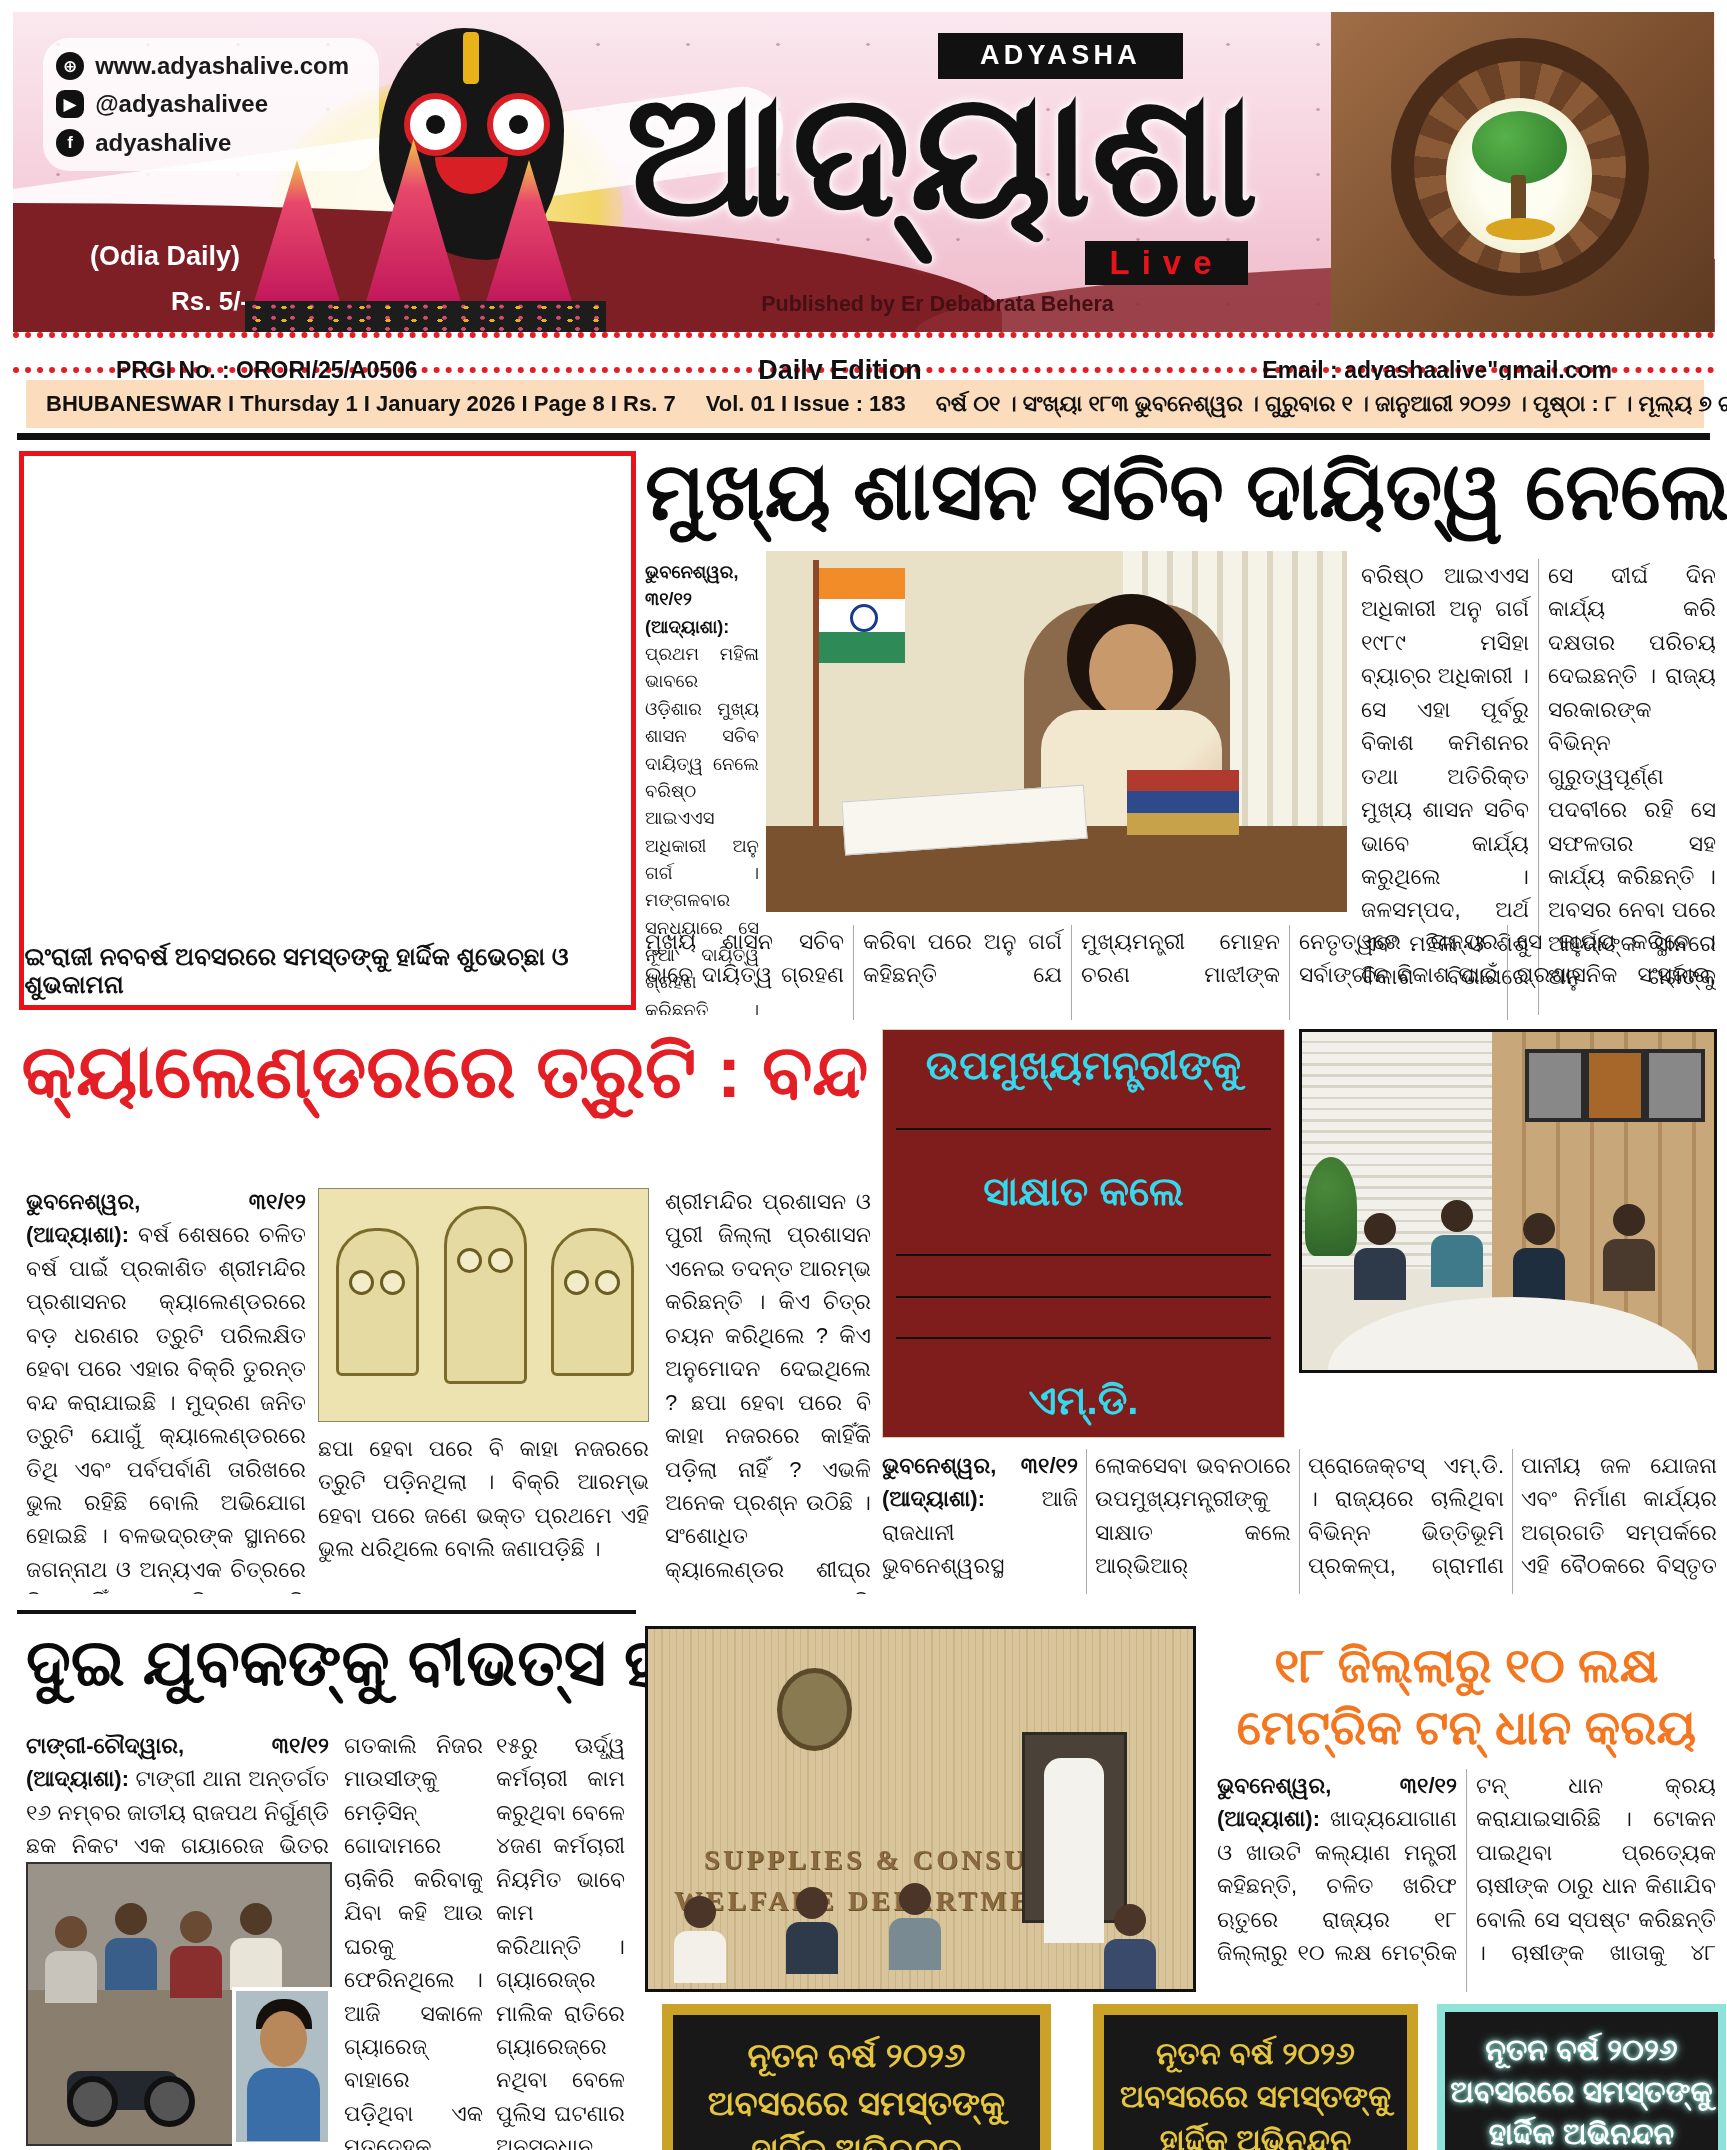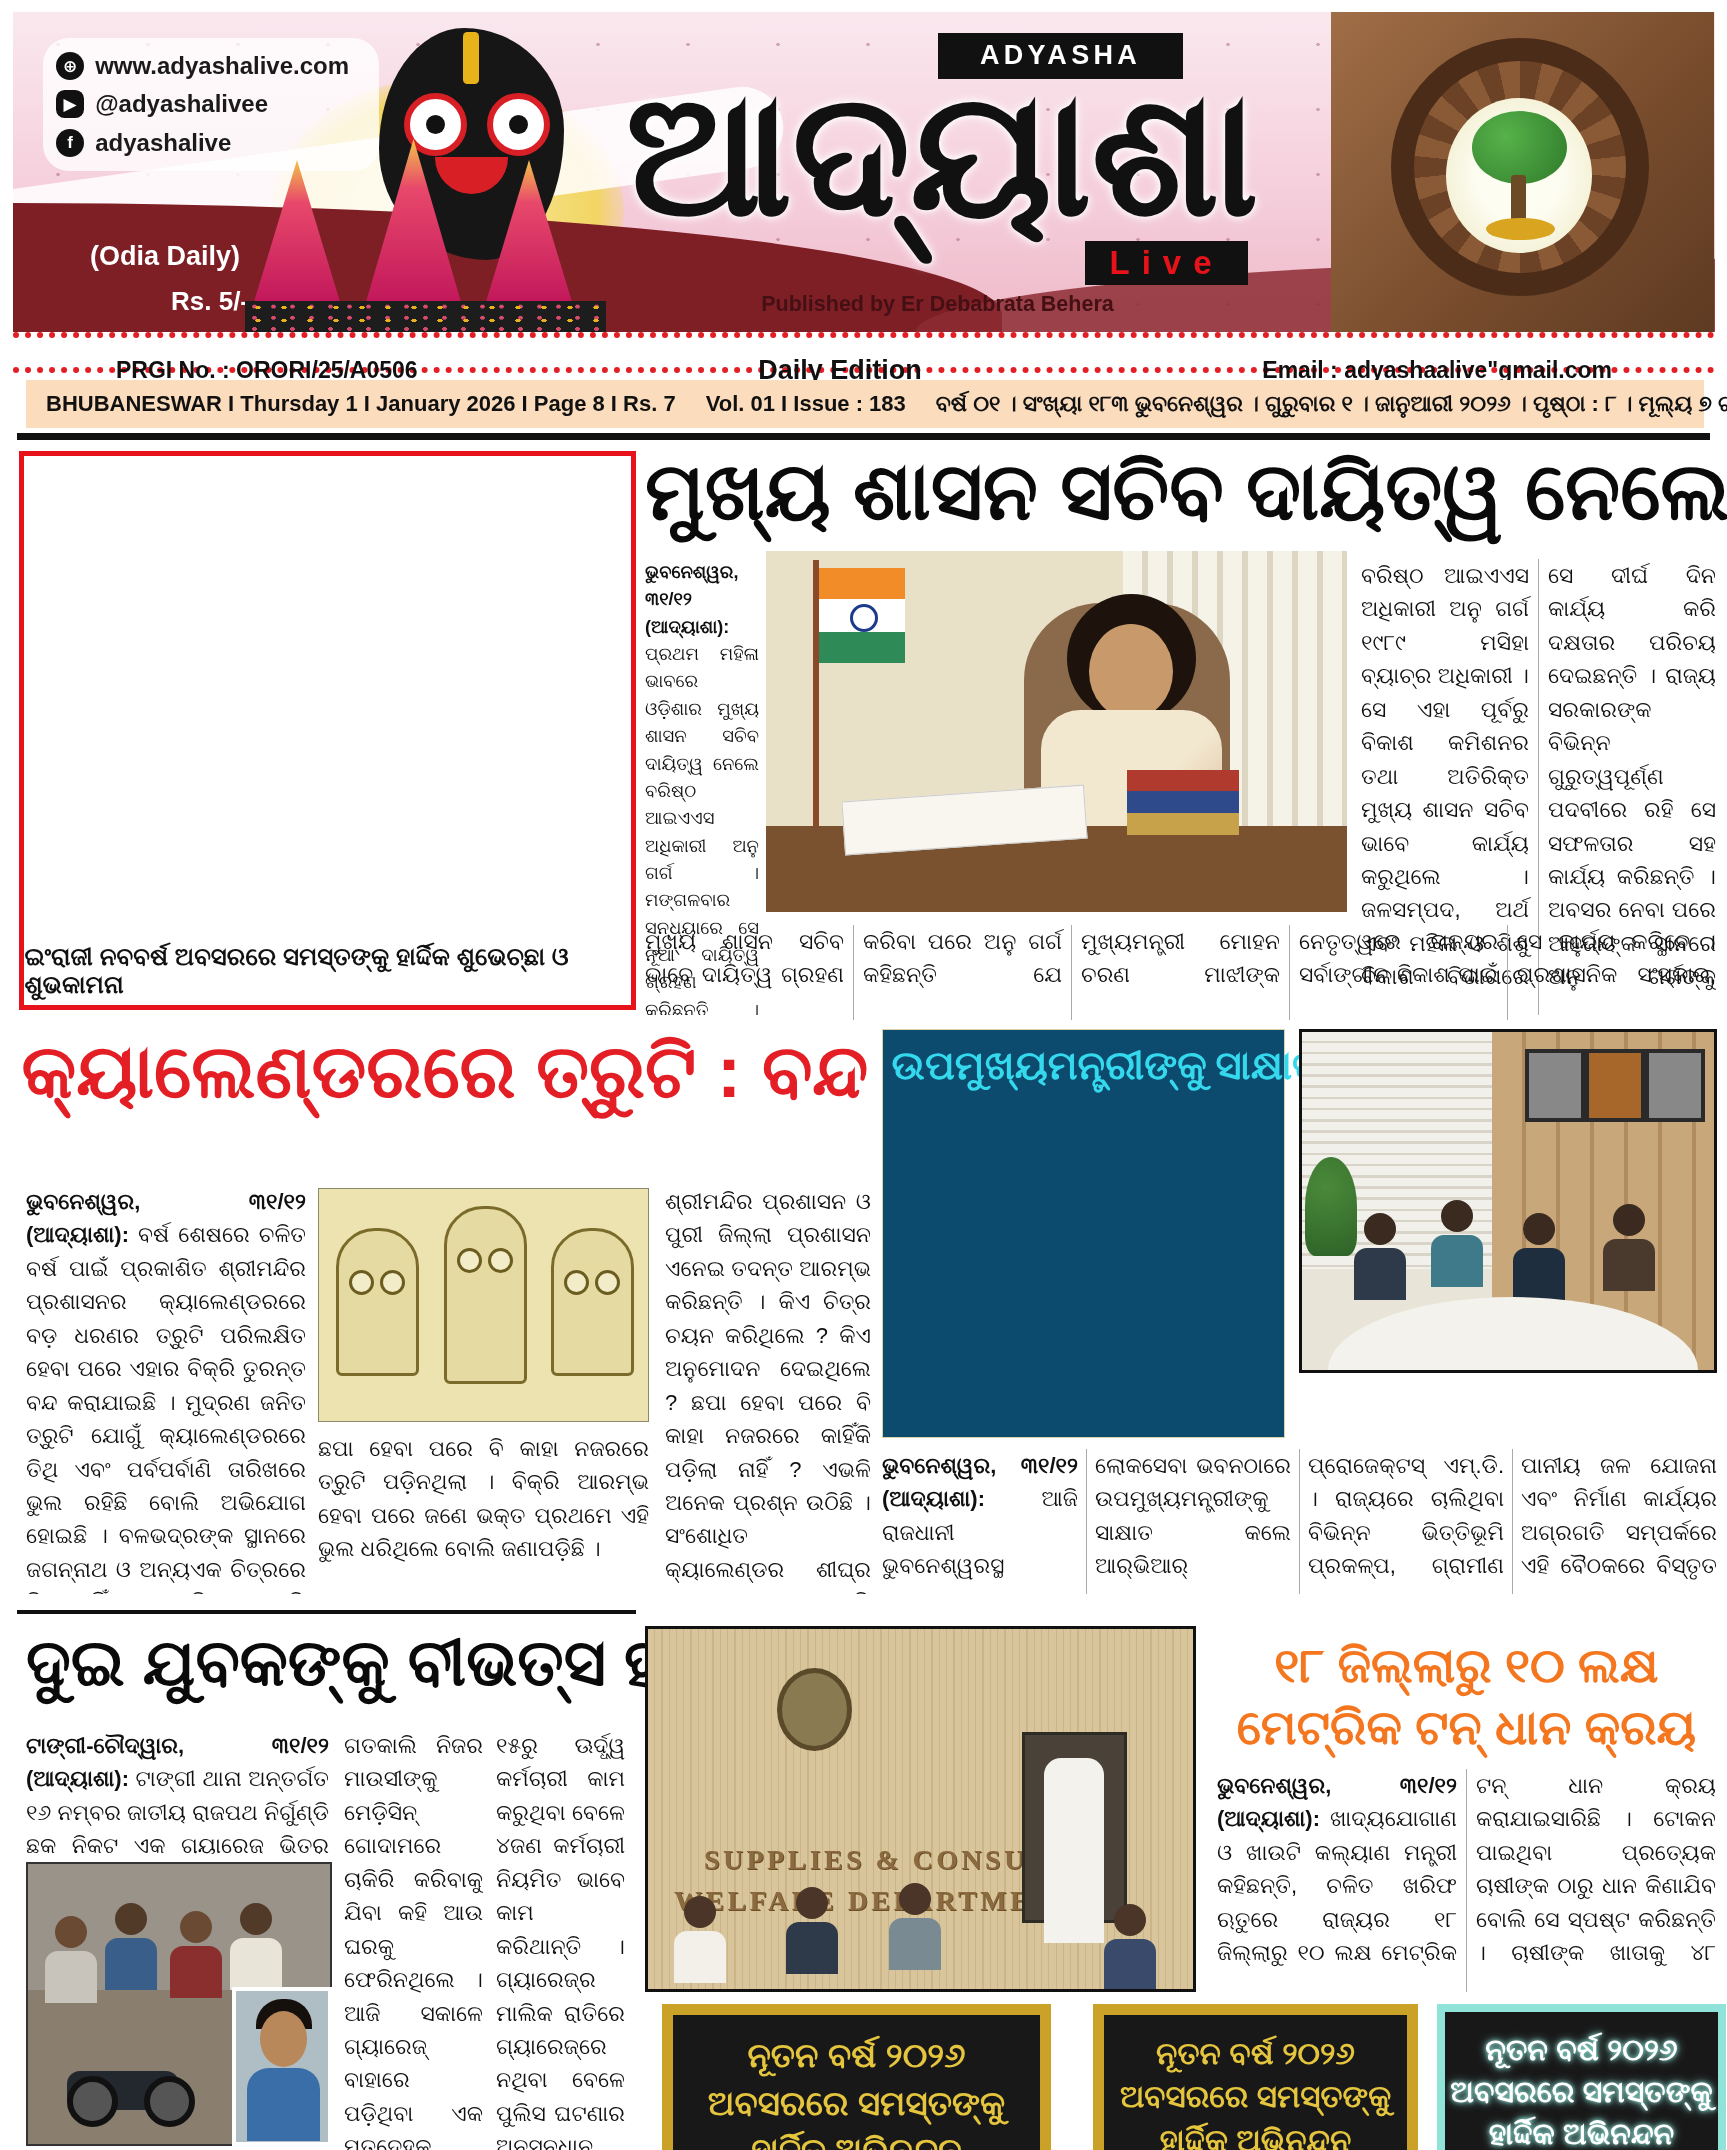--- a/index.html
+++ b/index.html
@@ -148,22 +148,22 @@
   .pt-hair{position:absolute;left:20px;top:7.7px;width:56px;height:30px;border-radius:26px 26px 0 0;background:#15100c;}
   .pt-body{position:absolute;left:11.2px;top:77px;width:73px;height:73px;border-radius:21.5px 21.5px 0 0;background:#3A6EA8;}
   .ph-supplies{left:645px;top:1626px;width:551px;height:366px;border:3.4px solid #111;box-sizing:border-box;
     background:repeating-linear-gradient(90deg,#D9C59B 0 6px,#CBB488 6px 7.3px);}
   .emblem{position:absolute;left:129px;top:39px;width:65px;height:73px;border-radius:50%;
     background:#8A7A52;border:5.2px solid #5A4A2A;}
   .wall-text{position:absolute;font-family:"Liberation Serif",serif;font-weight:bold;color:#8A6A3E;
     letter-spacing:3.4px;text-shadow:0.9px 1.3px 0 #6B4E26;}
   .door{position:absolute;left:374px;top:103px;width:99px;height:185px;background:#4A4238;border:3.4px solid #2E2A24;}
   
-  .cyanbox{left:882px;top:1029px;width:403px;height:409px;background:#0c4a6e;border:1.3px solid #d8d4a8;
-    box-sizing:border-box;display:flex;justify-content:space-between;padding:13px 8.6px;}
+  .cyanbox{left:882px;top:1029px;width:403px;height:409px;background:#7f1d1d;border:1.3px solid #d8d4a8;
+    box-sizing:border-box;display:flex;flex-direction:column;justify-content:space-between;padding:13px 8.6px;}
   .cyan-line{font-size:40px;font-weight:bold;color:#35D9ED;text-align:center;white-space:nowrap;}
   .cyan-sep{height:2.2px;background:#111;margin:0 4.3px;}
   
   .ad{box-sizing:border-box;background:#181818;display:flex;flex-direction:column;align-items:center;
       padding:17px 11.2px;}
   .ad-gold{border:11.2px solid #C9A227;}
   .ad-teal{border:8.6px solid #8FE3D8;}
   .ad-title{font-size:34px;font-weight:bold;color:#E5C53E;line-height:1.4;text-align:center;white-space:nowrap;}
   .ad-title.teal{color:#fff;font-size:30px;text-shadow:0 0 9.5px #8FE3D8,0 0 4.3px #8FE3D8;}
   .divider{background:#111;}

